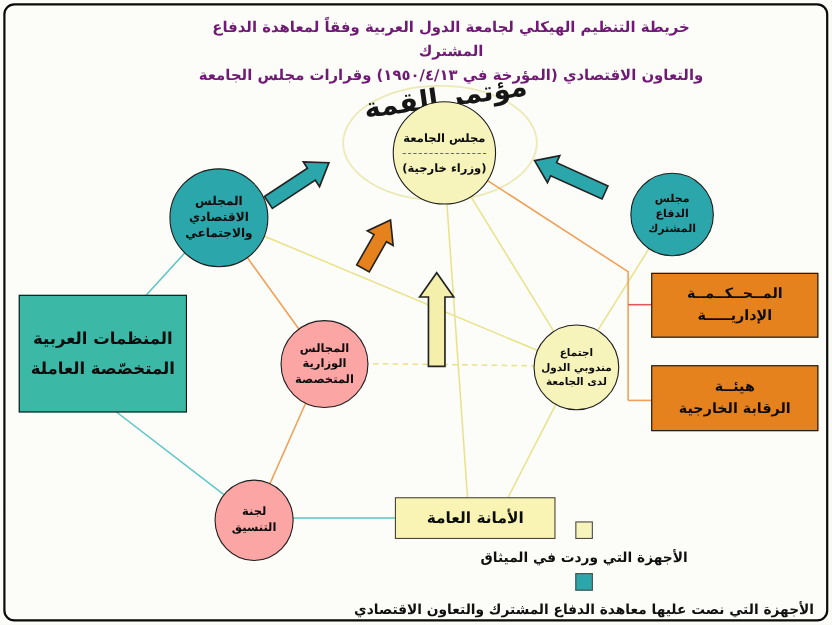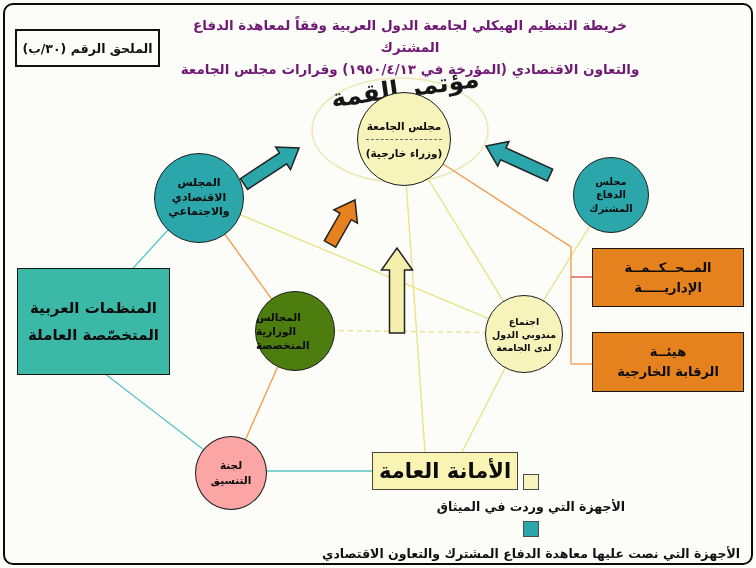--- a/index.html
+++ b/index.html
@@ -23,21 +23,21 @@
   .council{left:357px;top:92px;width:92px;height:92px;font-size:10.5px;gap:4px;}
   .council .dash{width:82%;border-top:1.2px dashed #6a6a6a;margin:3px 0;}
   .eco{left:154px;top:153px;width:88px;height:88px;font-size:11px;line-height:14.5px;}
   .defense{left:573px;top:157px;width:74px;height:74px;font-size:10px;line-height:13.5px;}
   .ministerial{left:255px;top:291px;width:78px;height:78px;font-size:10.5px;line-height:14px;}
   .delegates{left:485px;top:295px;width:76px;height:76px;font-size:9.5px;line-height:13px;}
   .coordination{left:195px;top:436px;width:70px;height:72px;font-size:10.5px;line-height:15px;}
   .orgs{left:17px;top:268px;width:151px;height:105px;font-size:15px;line-height:27px;}
   .admin{left:592px;top:248px;width:150px;height:57px;font-size:13px;line-height:20px;}
   .oversight{left:592px;top:332px;width:150px;height:58px;font-size:13px;line-height:20px;}
-  .secretariat{left:372px;top:452px;width:144px;height:36px;font-size:21px;border:1.6px solid #4a463c;}
+  .secretariat{left:359px;top:452px;width:144px;height:36px;font-size:14px;border:1.6px solid #4a463c;}
 
   .legend{position:absolute;right:16px;top:474px;display:flex;flex-direction:column;gap:7px;}
   .legend-row{display:flex;align-items:center;gap:9px;justify-content:flex-end;flex-direction:column;}
   .legend-row .lbl{font-size:12.5px;font-weight:bold;color:#101010;white-space:nowrap;}
   .swatch{width:14px;height:14px;border:1.2px solid #4d4d4d;flex:none;}
 </style>
 </head>
 <body>
 
 <div class="canvas">
@@ -59,23 +59,20 @@
       <polyline points="571,364 596,364" fill="none" stroke="#f0a055" stroke-width="1.4"></polyline>
       <polyline points="571,277 596,277" fill="none" stroke="#e05858" stroke-width="1.4"></polyline>
       <polygon points="247.6,189.4 286.7,163.8 290.5,169.7 299.0,148.0 275.7,147.1 279.5,153.0 240.4,178.6" fill="#2ba7ac" stroke="#222" stroke-width="1.5"></polygon>
       <polygon points="552.7,169.1 506.0,147.9 508.9,141.5 486.0,146.0 497.7,166.1 500.6,159.8 547.3,180.9" fill="#2ba7ac" stroke="#222" stroke-width="1.5"></polygon>
       <polygon points="335.7,247.2 351.3,219.7 357.4,223.2 355.0,200.0 333.9,209.9 340.0,213.3 324.3,240.8" fill="#e5821d" stroke="#222" stroke-width="1.5"></polygon>
       <polygon points="404.5,333.0 404.5,270.0 412.5,270.0 397.0,248.0 381.5,270.0 389.5,270.0 389.5,333.0" fill="#f4f0ac" stroke="#222" stroke-width="1.5"></polygon>
     </svg>
 
   <div class="frame"></div>
 
-  <div class="annex" dir="rtl">
-    <span>الملحق الرقم (٣٠/ب)</span>
-  </div>
 
   <div class="title" dir="rtl">
     <div>خريطة التنظيم الهيكلي لجامعة الدول العربية وفقاً لمعاهدة الدفاع المشترك</div>
     <div>والتعاون الاقتصادي (المؤرخة في ١٩٥٠/٤/١٣) وقرارات مجلس الجامعة</div>
   </div>
 
   <div class="summit" dir="rtl">مؤتمر القمة</div>
 
   <div class="node circle council" dir="rtl" style="background: rgb(246, 243, 187);">
     <span>مجلس الجامعة</span>
@@ -88,21 +85,21 @@
     <span>الاقتصادي</span>
     <span>والاجتماعي</span>
   </div>
 
   <div class="node circle defense" dir="rtl" style="background: rgb(43, 167, 172);">
     <span>مجلس</span>
     <span>الدفاع</span>
     <span>المشترك</span>
   </div>
 
-  <div class="node circle ministerial" dir="rtl" style="background: #4d7c0f; align-items: flex-end;">
+  <div class="node circle ministerial" dir="rtl" style="background: #fca5a5;">
     <span>المجالس</span>
     <span>الوزارية</span>
     <span>المتخصصة</span>
   </div>
 
   <div class="node circle delegates" dir="rtl" style="background: rgb(246, 243, 187);">
     <span>اجتماع</span>
     <span>مندوبي الدول</span>
     <span>لدى الجامعة</span>
   </div>

